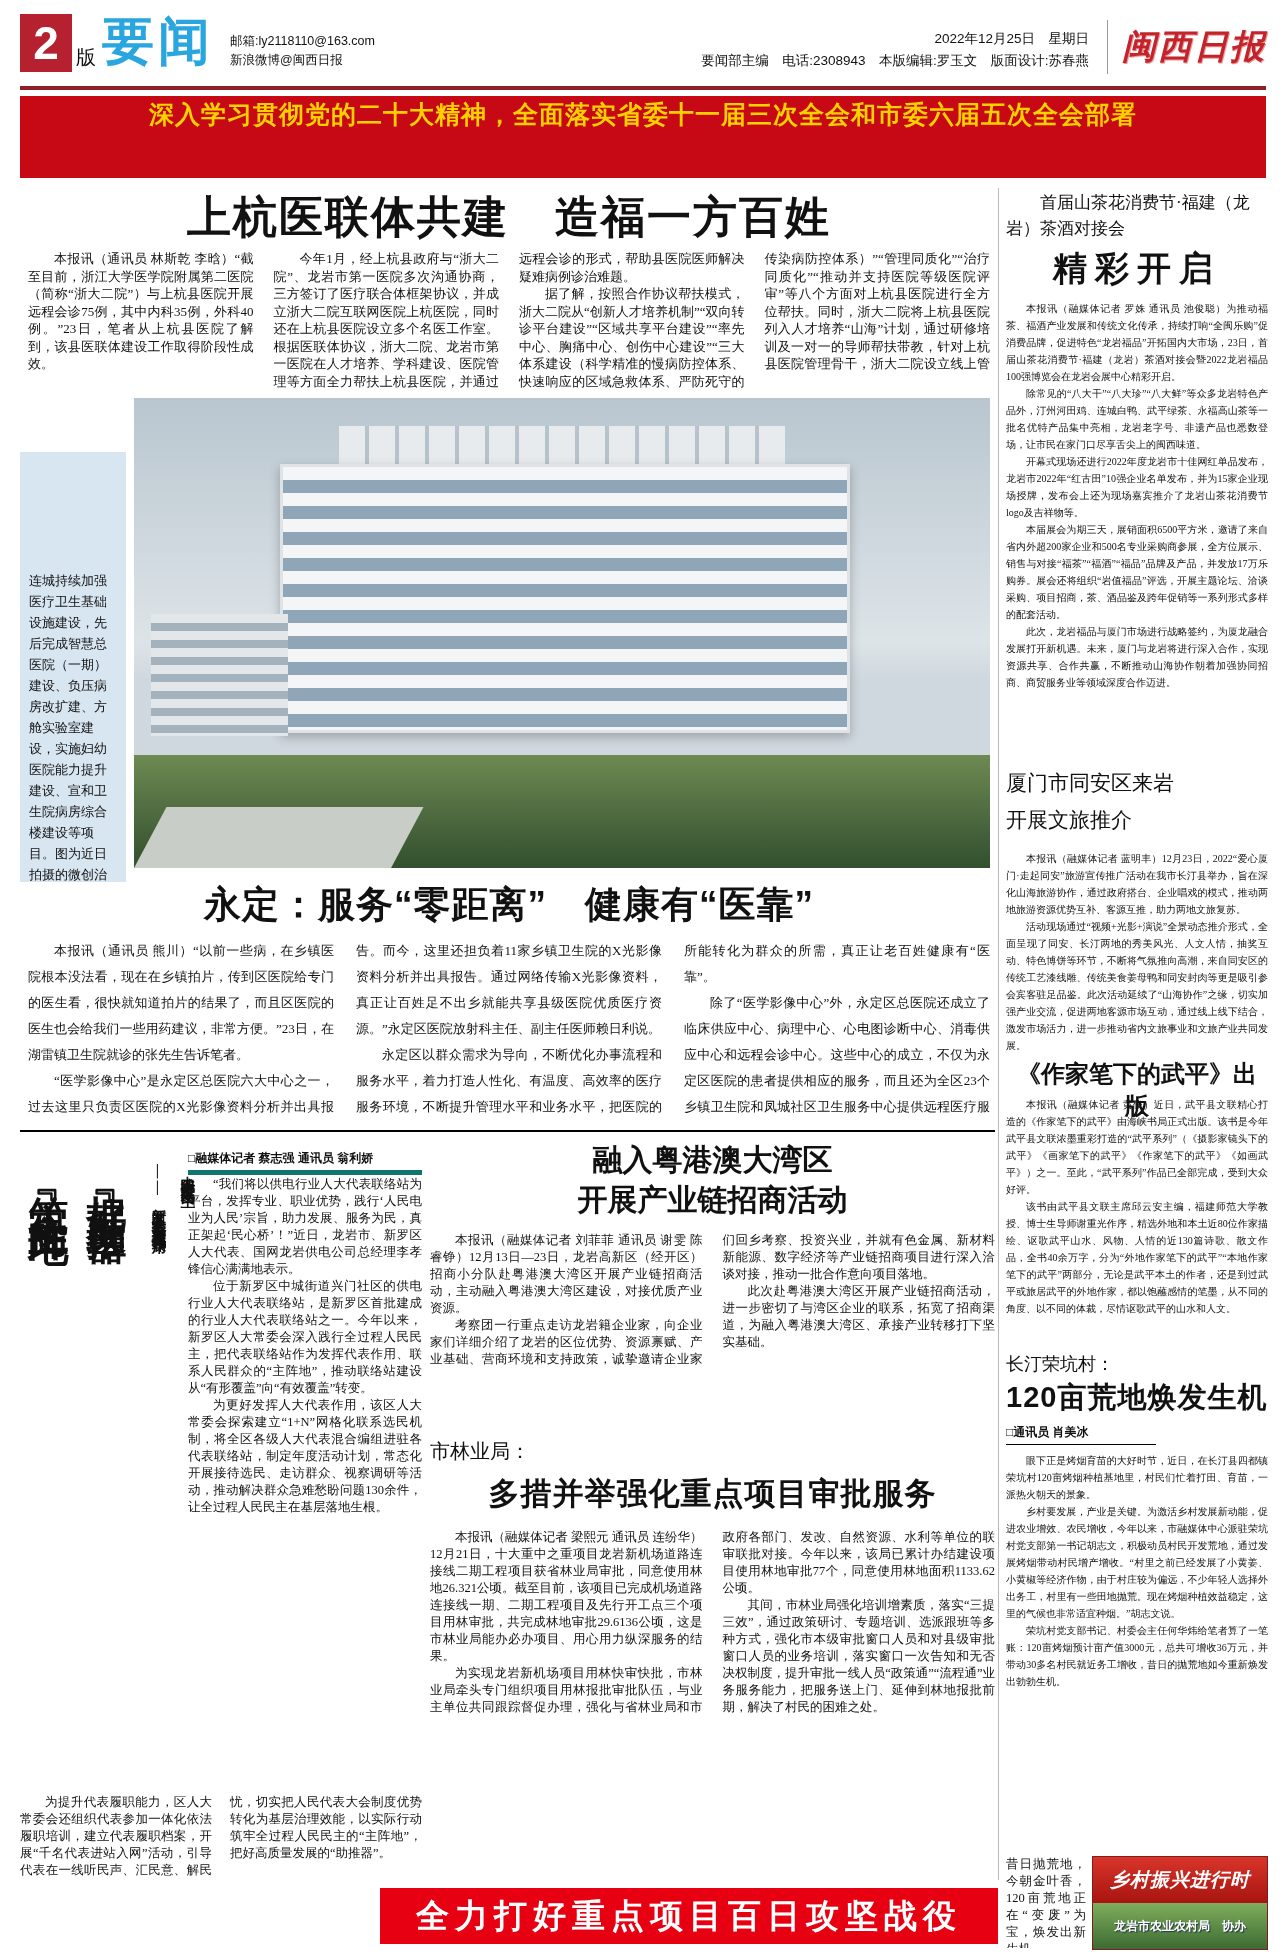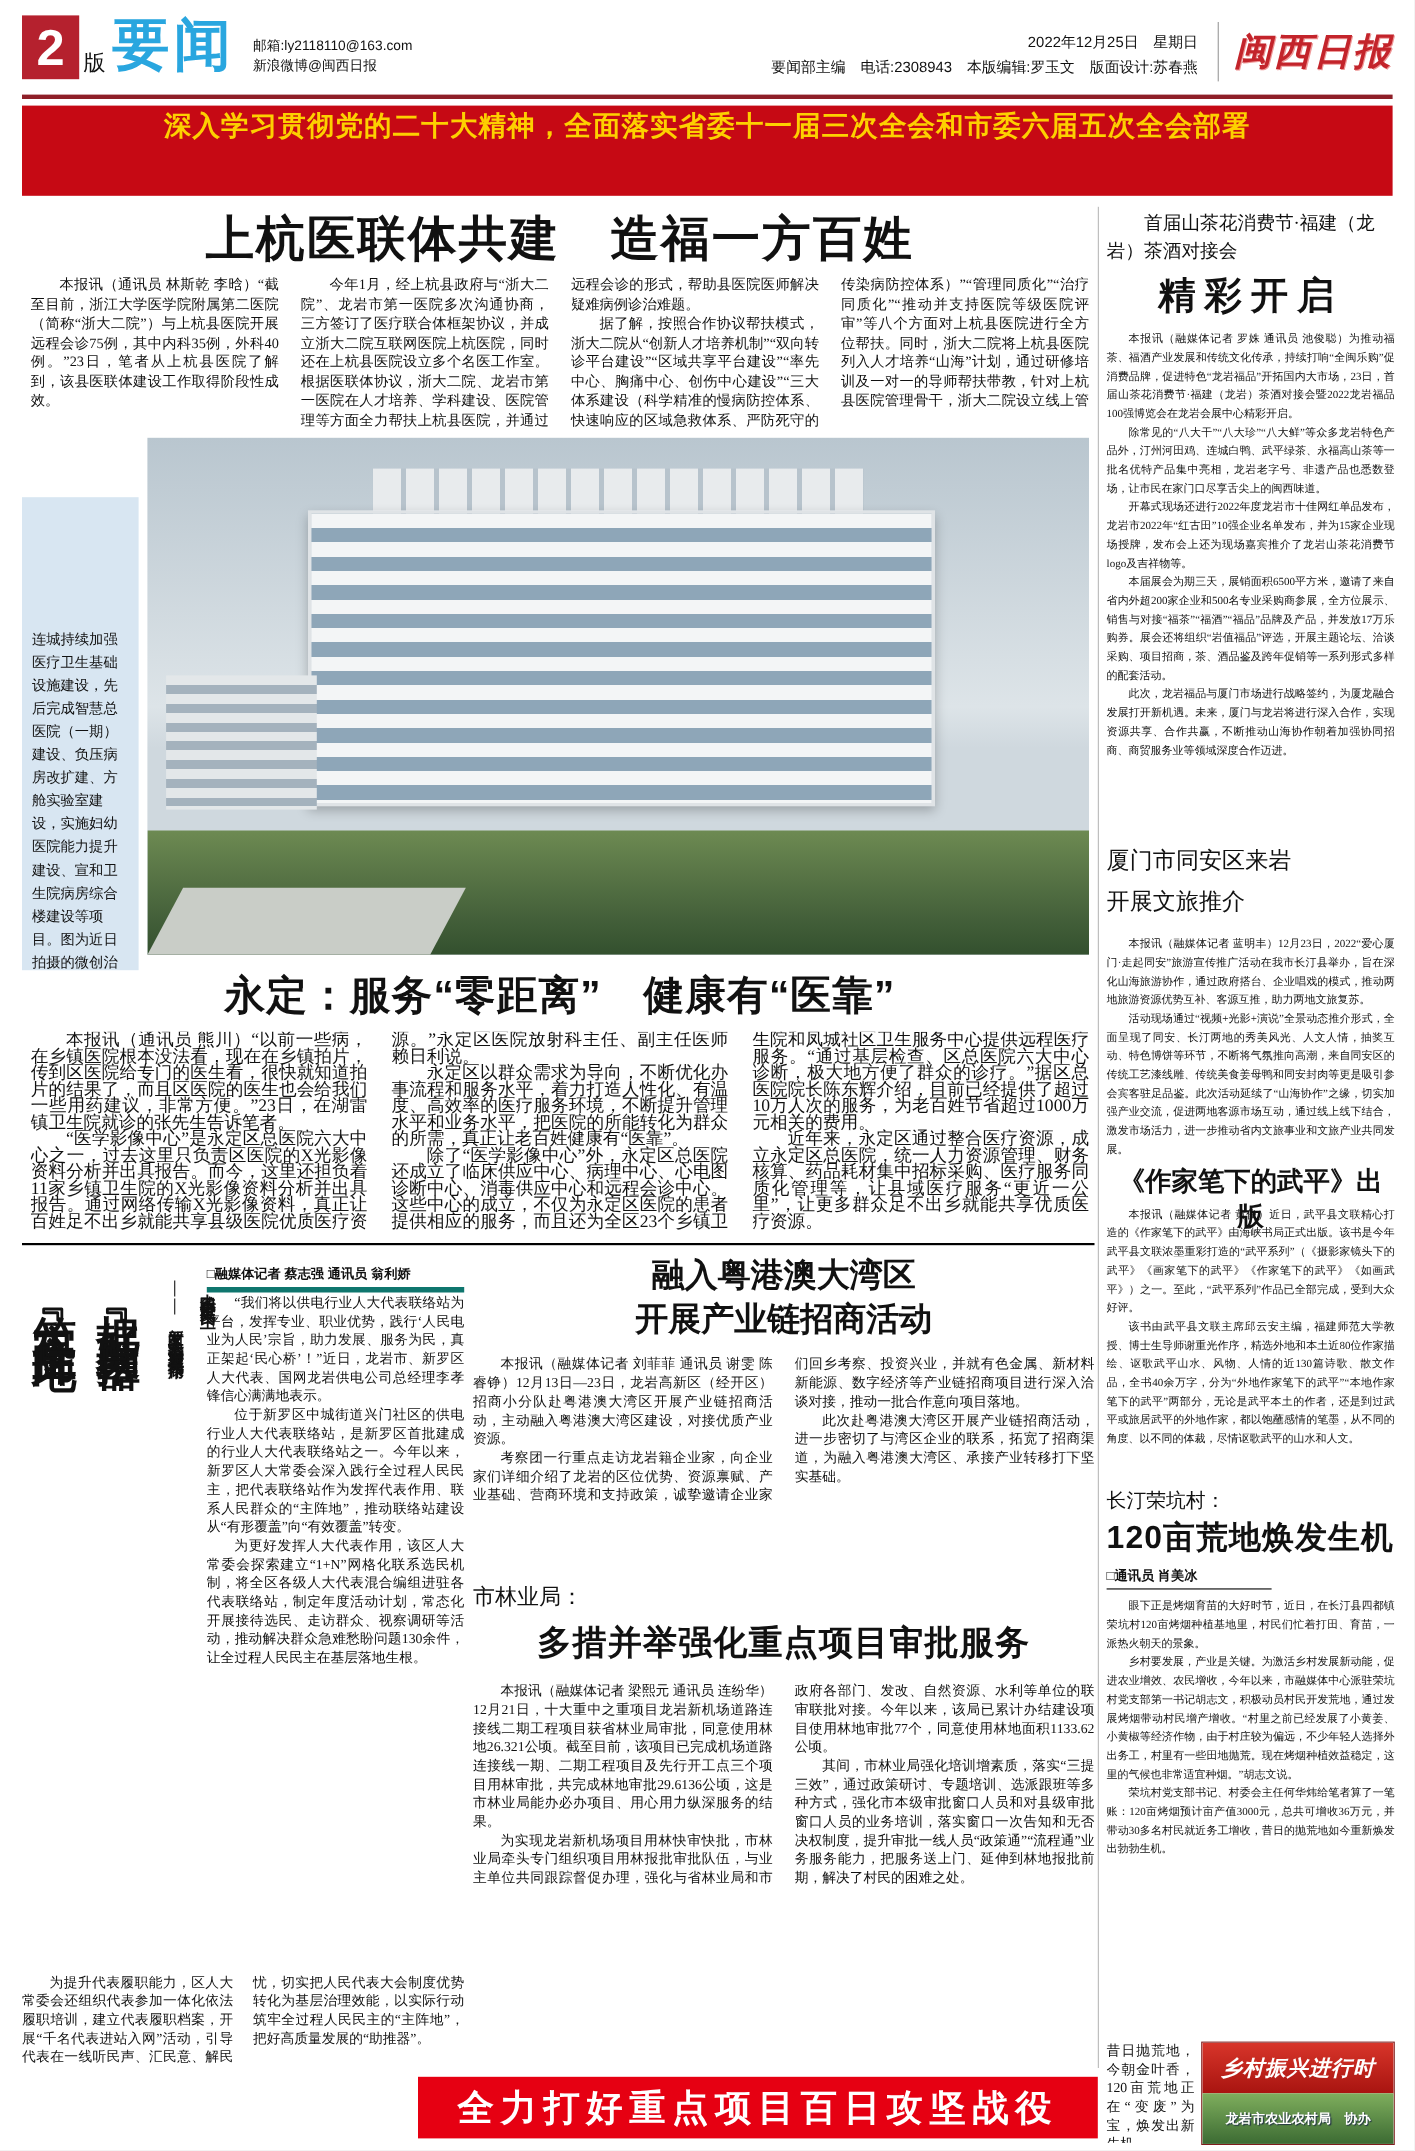--- a/index.html
+++ b/index.html
@@ -51,21 +51,21 @@
   .ph-left{position:absolute;left:2%;top:46%;width:16%;height:26%;
            background:repeating-linear-gradient(180deg,#e3e7e9 0 9px,#a4b2bd 9px 17px);}
   .ph-green{position:absolute;left:0;bottom:0;width:100%;height:24%;
             background:linear-gradient(180deg,#6d8a52 0%,#44603a 70%,#33502e 100%);}
   .ph-road{position:absolute;left:0;bottom:0;width:30%;height:13%;background:#c9cdc7;
            transform:skewX(-28deg);transform-origin:bottom left;}
 
   
   .yd-h{left:28px;top:880px;width:962px;font-size:37px;font-weight:900;text-align:center;letter-spacing:1px;}
   .yd-body{left:28px;top:938px;width:962px;height:184px;column-count:3;column-gap:22px;
-           font-size:16px;line-height:15px;}
+           font-size:13px;line-height:26px;}
 
   
   .zl{left:20px;top:1150px;width:402px;height:795px;}
   .zl-head{position:absolute;left:0;top:14px;height:618px;display:flex;}
   .zl-title{writing-mode:vertical-lr;white-space:pre-line;font-size:40px;font-weight:900;
             line-height:1.45;letter-spacing:6px;font-family:"Liberation Sans","DejaVu Sans",sans-serif;}
   .zl-sub{writing-mode:vertical-rl;white-space:pre-line;font-size:14.5px;font-weight:bold;
           line-height:2.0;margin-left:8px;letter-spacing:2px;}
   .zl-byline{position:absolute;left:168px;top:0;width:234px;font-size:12px;font-weight:bold;
              border-bottom:5px solid #0f766e;padding-bottom:3px;}

